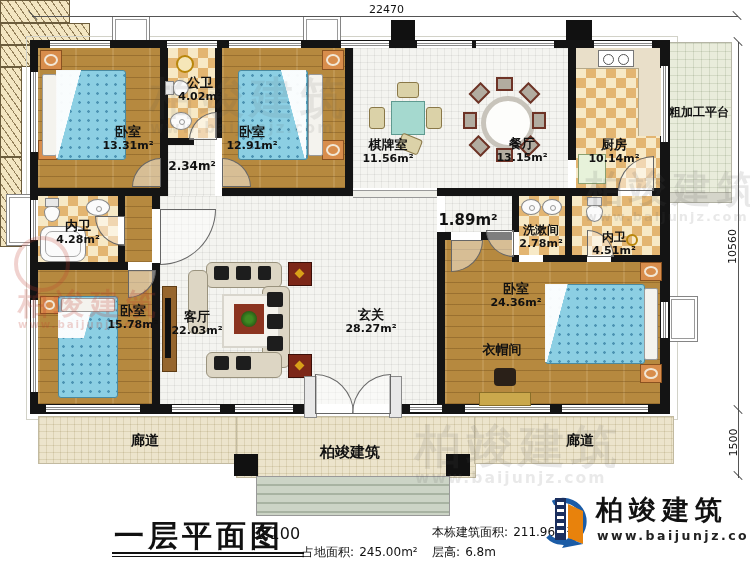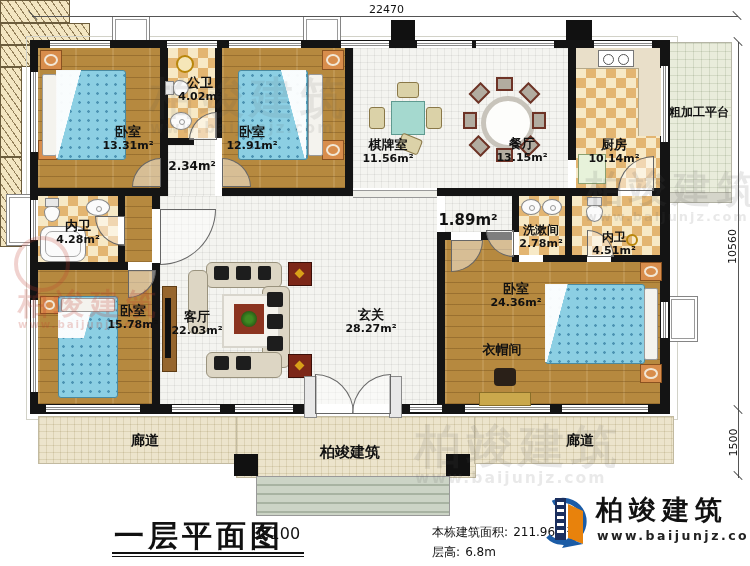--- a/index.html
+++ b/index.html
@@ -351,20 +351,21 @@
     </div>
   <div class="wm" style="left:415px;top:422px;font-size:46px;color:#555;opacity:.12;">
       <span class="wm-name">柏竣建筑</span>
       <span class="wm-url">www.baijunjz.com</span>
     </div>
 
   <div class="abs" style="left:114px;top:516px;font-size:30px;font-weight:bold;letter-spacing:4px;z-index:35;">一层平面图</div>
   <div class="abs" style="left:112px;top:552px;width:192px;height:2px;background:#111;z-index:35;"></div>
   <div class="abs" style="left:112px;top:556px;width:192px;height:1px;background:#111;z-index:35;"></div>
   <div class="abs" style="left:254px;top:524px;font-size:16px;z-index:35;">1:100</div>
+  <div class="abs" style="left:302px;top:541px;z-index:35;"><span class="statlab">占地面积:</span> <span class="statval">245.00m²</span></div>
   <div class="abs" style="left:432px;top:521px;z-index:35;"><span class="statlab">本栋建筑面积:</span> <span class="statval">211.96m²</span></div>
   <div class="abs" style="left:432px;top:541px;z-index:35;"><span class="statlab">层高:</span> <span class="statval">6.8m</span></div>
 
   <div class="abs" style="left:540px;top:488px;width:210px;height:70px;z-index:36;">
     <svg width="52" height="62" viewBox="0 0 52 62" style="position:absolute;left:0;top:2px;">
       <path d="M8 46 A 21 21 0 1 0 13 13" stroke="#1b5ca6" stroke-width="5" fill="none"></path>
       <rect x="15" y="8" width="11" height="42" fill="#1b2f5e"></rect>
       <rect x="17" y="12" width="7" height="3" fill="#fff"></rect>
         <rect x="17" y="19" width="7" height="3" fill="#fff"></rect>
       <rect x="17" y="26" width="7" height="3" fill="#fff"></rect>

